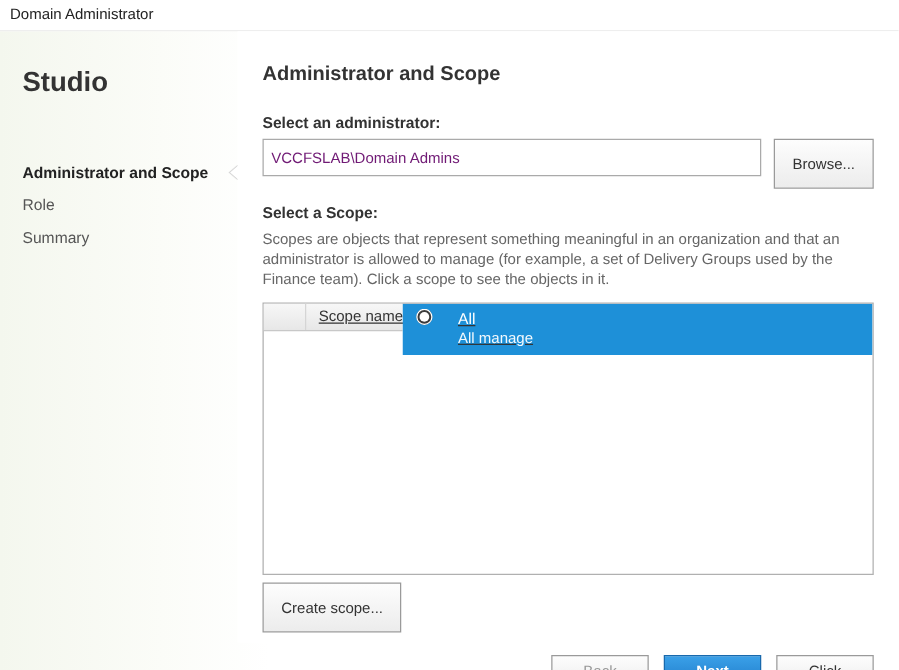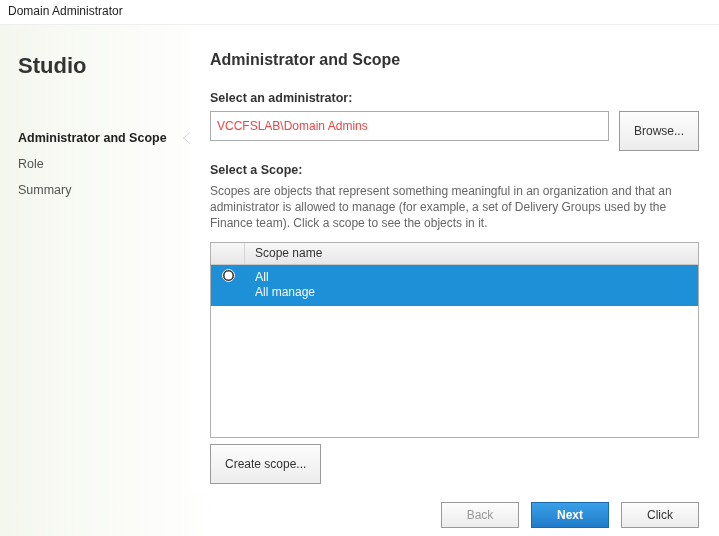--- a/index.html
+++ b/index.html
@@ -11,26 +11,26 @@
   .sidebar { width: 190px; padding: 28px 0 0 18px; }
   .studio-title { font-size: 22px; font-weight: 600; color: #333; margin-bottom: 46px; }
   .step-list { list-style: none; }
   .step { font-size: 12.5px; color: #555; padding: 6px 0; cursor: default; }
   .step.active { font-weight: 700; color: #222; position: relative; }
   .step.active::after { content: ""; position: absolute; right: -1px; top: 50%; margin-top: -6px; width: 0; height: 0; border-top: 6px solid transparent; border-bottom: 6px solid transparent; border-right: 7px solid #ffffff; filter: drop-shadow(-1px 0 0 #ccc); }
   .content { flex: 1; padding: 26px 20px 8px 20px; background: #fff; }
   .page-title { font-size: 16px; font-weight: 600; color: #333; margin-bottom: 22px; }
   .field-label { font-size: 12.5px; font-weight: 600; color: #333; margin-bottom: 6px; }
   .admin-row { display: flex; gap: 10px; margin-bottom: 12px; }
-  .admin-input { flex: 1; height: 16px; border: 1px solid #aaa; padding: 14px 6px; font-size: 12px; color: #ef4444; }
+  .admin-input { flex: 1; height: 16px; border: 1px solid #aaa; padding: 14px 6px; font-size: 12px; color: #701a75; }
   .btn { height: 40px; min-width: 80px; padding: 0 14px; border: 1px solid #9a9a9a; background: linear-gradient(#fdfdfd, #ececec); font-size: 12px; color: #333; cursor: pointer; }
   .btn[disabled] { color: #999; cursor: default; }
   .btn.primary { background: linear-gradient(#3aa0e8, #1f7bc9); border: 1px solid #1869ad; color: #fff; font-weight: 600; }
   .desc { font-size: 12px; color: #666; line-height: 1.35; margin: 6px 0 10px 0; }
-  .scope-table { width: 100%; border: 1px solid #b0b0b0; height: 196px; display: flex; flex-direction: column; background: #fff; }
+  .scope-table { width: 100%; border: 1px solid #b0b0b0; height: 218px; display: flex; flex-direction: row; background: #fff; text-decoration: underline; }
   .scope-header { display: flex; align-items: center; background: linear-gradient(#f7f7f7, #e7e7e7); border-bottom: 1px solid #c8c8c8; height: 22px; font-size: 12px; color: #333; }
   .col-radio { width: 34px; border-right: 1px solid #d5d5d5; height: 100%; }
   .col-name { flex: 1; padding-left: 10px; }
   .scope-body { flex: 1; overflow: auto; }
   .scope-row { display: flex; background: #1e90d8; color: #fff; }
   .scope-row .col-radio { display: flex; align-items: flex-start; justify-content: center; padding-top: 4px; border-right: none; }
   .scope-row input[type=radio] { accent-color: #fff; }
   .scope-row .col-name { padding: 4px 10px 6px 10px; line-height: 1.3; }
   .scope-name-main { font-size: 12.5px; }
   .scope-name-sub { font-size: 12px; opacity: 0.95; }

